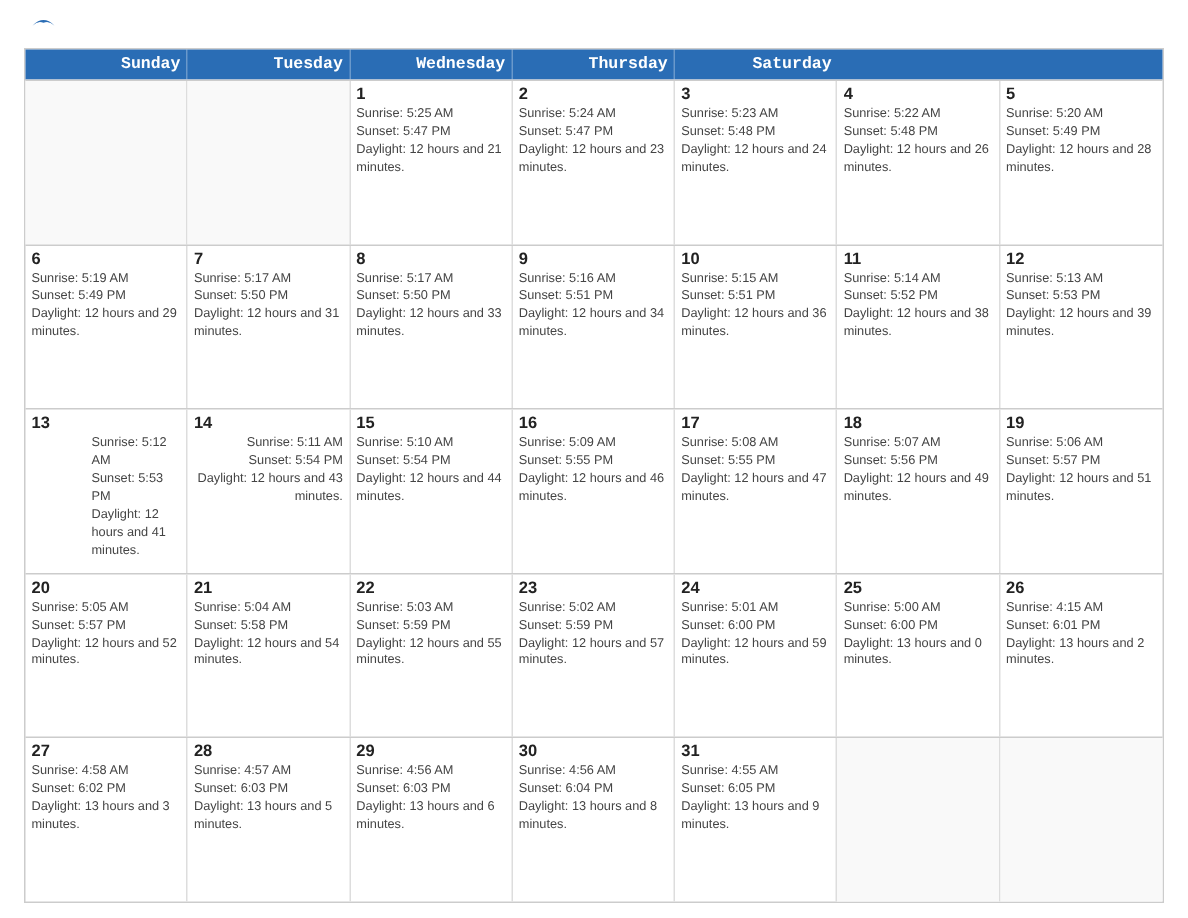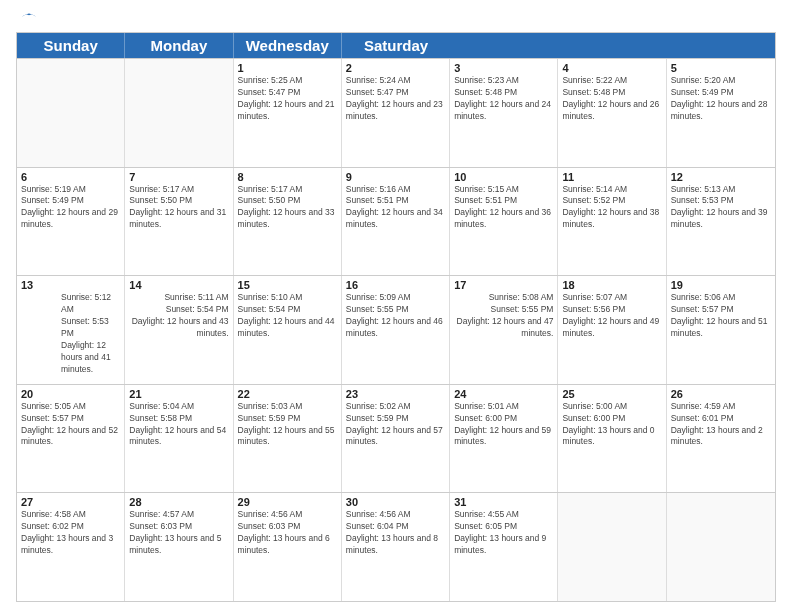--- a/index.html
+++ b/index.html
@@ -60,25 +60,26 @@
       flex-direction: column;
       border: 1px solid #ccc;
     }
     .cal-header {
       display: grid;
       grid-template-columns: repeat(7, 1fr);
       background: #2a6db5;
     }
     .cal-header-cell {
       color: #fff;
-      font-size: 15px;
+      font-size: 11px;
       font-weight: bold;
       padding: 4px 4px;
-      text-align: center;
+      text-align: right;
       border-right: 1px solid rgba(255,255,255,0.3);
+      font-family: Liberation Mono, monospace;
     }
     .cal-header-cell:last-child { border-right: none; }
     .cal-body {
       flex: 1;
       display: flex;
       flex-direction: column;
     }
     .cal-week {
       display: grid;
       grid-template-columns: repeat(7, 1fr);
@@ -121,22 +122,23 @@
     </div>
     <div class="title-block">
       <div class="main-title"></div>
       <div class="subtitle"></div>
     </div>
   </div>
 
   <div class="calendar">
     <div class="cal-header" id="cal-header">
         <div class="cal-header-cell">Sunday</div>
-        <div class="cal-header-cell">Monday</div>
+        <div class="cal-header-cell">Tuesday</div>
         <div class="cal-header-cell">Wednesday</div>
+        <div class="cal-header-cell">Thursday</div>
         <div class="cal-header-cell">Saturday</div>
       </div>
     <div class="cal-body" id="cal-body">
         <div class="cal-week">
           <div class="cal-cell empty"></div>
           <div class="cal-cell empty"></div>
           <div class="cal-cell">
             <div class="day-num">1</div>
             <div class="day-info" style="white-space: pre-line;">Sunrise: 5:25 AM
 Sunset: 5:47 PM
@@ -231,21 +233,21 @@
 Daylight: 12 hours and 44 minutes.</div>
           </div>
           <div class="cal-cell">
             <div class="day-num">16</div>
             <div class="day-info" style="white-space: pre-line;">Sunrise: 5:09 AM
 Sunset: 5:55 PM
 Daylight: 12 hours and 46 minutes.</div>
           </div>
           <div class="cal-cell">
             <div class="day-num">17</div>
-            <div class="day-info" style="white-space: pre-line; text-align: right;">Sunrise: 5:08 AM
+            <div class="day-info" style="white-space: pre-line;">Sunrise: 5:08 AM
 Sunset: 5:55 PM
 Daylight: 12 hours and 47 minutes.</div>
           </div>
           <div class="cal-cell">
             <div class="day-num">18</div>
             <div class="day-info" style="white-space: pre-line;">Sunrise: 5:07 AM
 Sunset: 5:56 PM
 Daylight: 12 hours and 49 minutes.</div>
           </div>
           <div class="cal-cell">
@@ -287,21 +289,21 @@
 Daylight: 12 hours and 59 minutes.</div>
           </div>
           <div class="cal-cell">
             <div class="day-num">25</div>
             <div class="day-info" style="white-space: pre-line;">Sunrise: 5:00 AM
 Sunset: 6:00 PM
 Daylight: 13 hours and 0 minutes.</div>
           </div>
           <div class="cal-cell">
             <div class="day-num">26</div>
-            <div class="day-info" style="white-space: pre-line;">Sunrise: 4:59 AM
+            <div class="day-info" style="white-space: pre-line;">Sunrise: 4:15 AM
 Sunset: 6:01 PM
 Daylight: 13 hours and 2 minutes.</div>
           </div>
         </div>
         <div class="cal-week">
           <div class="cal-cell">
             <div class="day-num">27</div>
             <div class="day-info" style="white-space: pre-line;">Sunrise: 4:58 AM
 Sunset: 6:02 PM
 Daylight: 13 hours and 3 minutes.</div>

